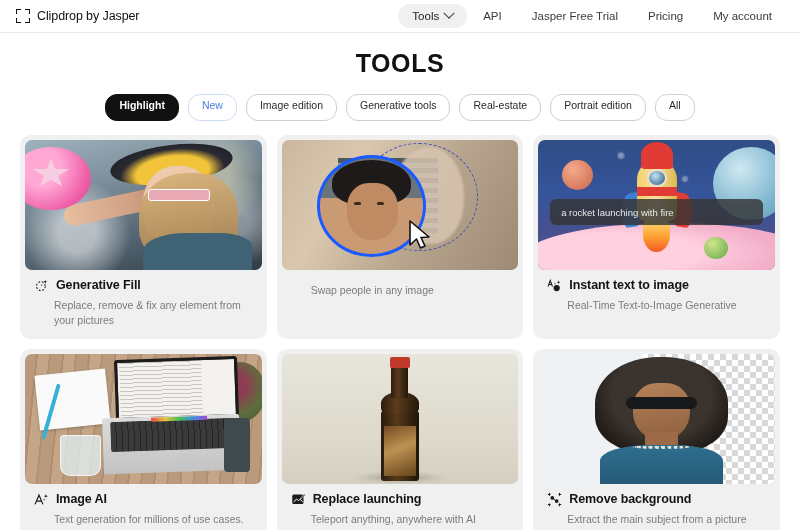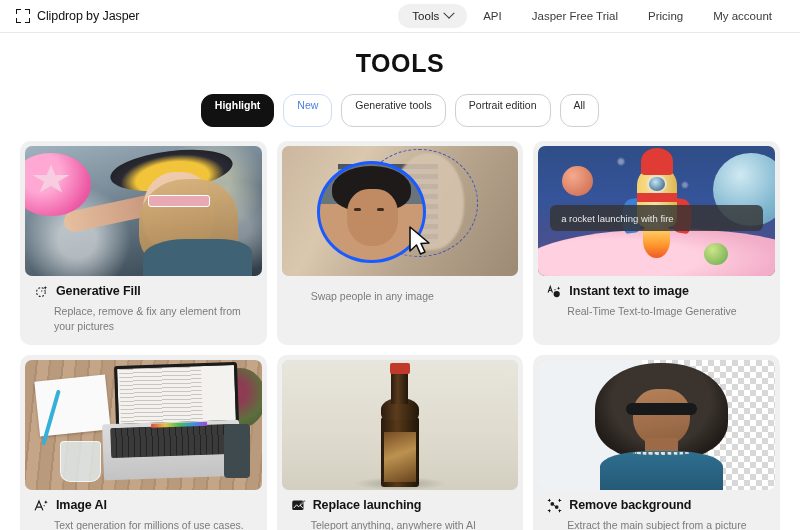--- a/index.html
+++ b/index.html
@@ -56,21 +56,21 @@
     color: #111;
     margin-top: 16px;
   }
 
   
   .filters {
     display: flex; justify-content: center; align-items: center;
     gap: 9px; margin-top: 16px;
   }
   .chip {
-    font-size: 10.5px; padding: 5px 13px 14px; border-radius: 12px;
+    font-size: 10.5px; padding: 5px 13px 8px; border-radius: 12px;
     border: 1px solid #cfcfcf; color: #2b2b2b; background: #fff;
     white-space: nowrap; cursor: pointer; line-height: 1.1;
   }
   .chip.active { background: #111; color: #fff; border-color: #111; font-weight: bold; }
   .chip.new { color: #4b7fe0; border-color: #cfdcf6; }
 
   
   .grid {
     display: grid;
     grid-template-columns: repeat(3, 1fr);
@@ -332,21 +332,23 @@
     <div class="nav-item">Pricing</div>
     <div class="nav-item">My account</div>
   </nav>
 </div>
 
 <h1 class="page-title">TOOLS</h1>
 
 <div class="filters">
   <div class="chip active">Highlight</div>
   <div class="chip new">New</div>
+  <div class="chip">Image edition</div>
   <div class="chip">Generative tools</div>
+  <div class="chip">Real-estate</div>
   <div class="chip">Portrait edition</div>
   <div class="chip">All</div>
 </div>
 
 <div class="grid">
 
   <div class="card">
     <div class="thumb">
       <div class="art art-fill"></div>
       <div class="arm"></div>

